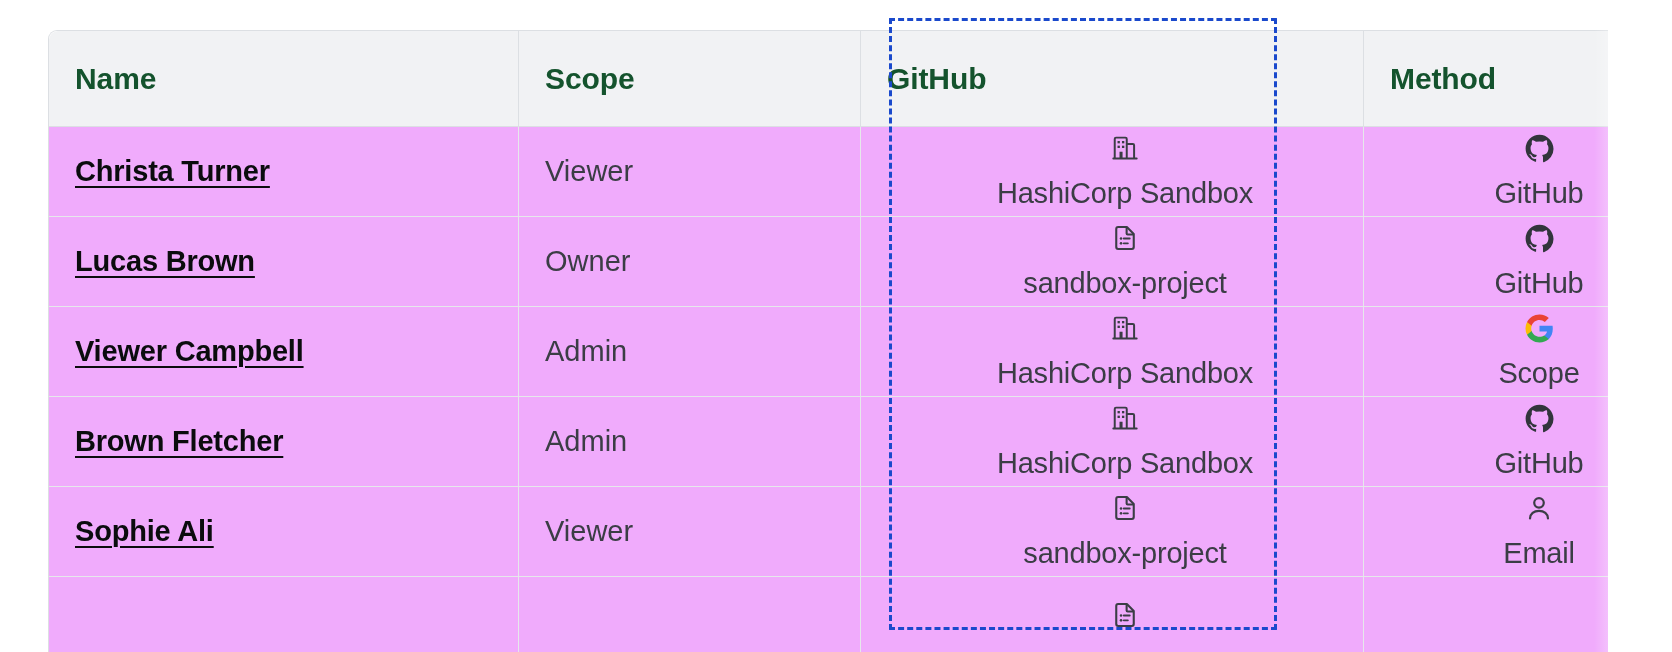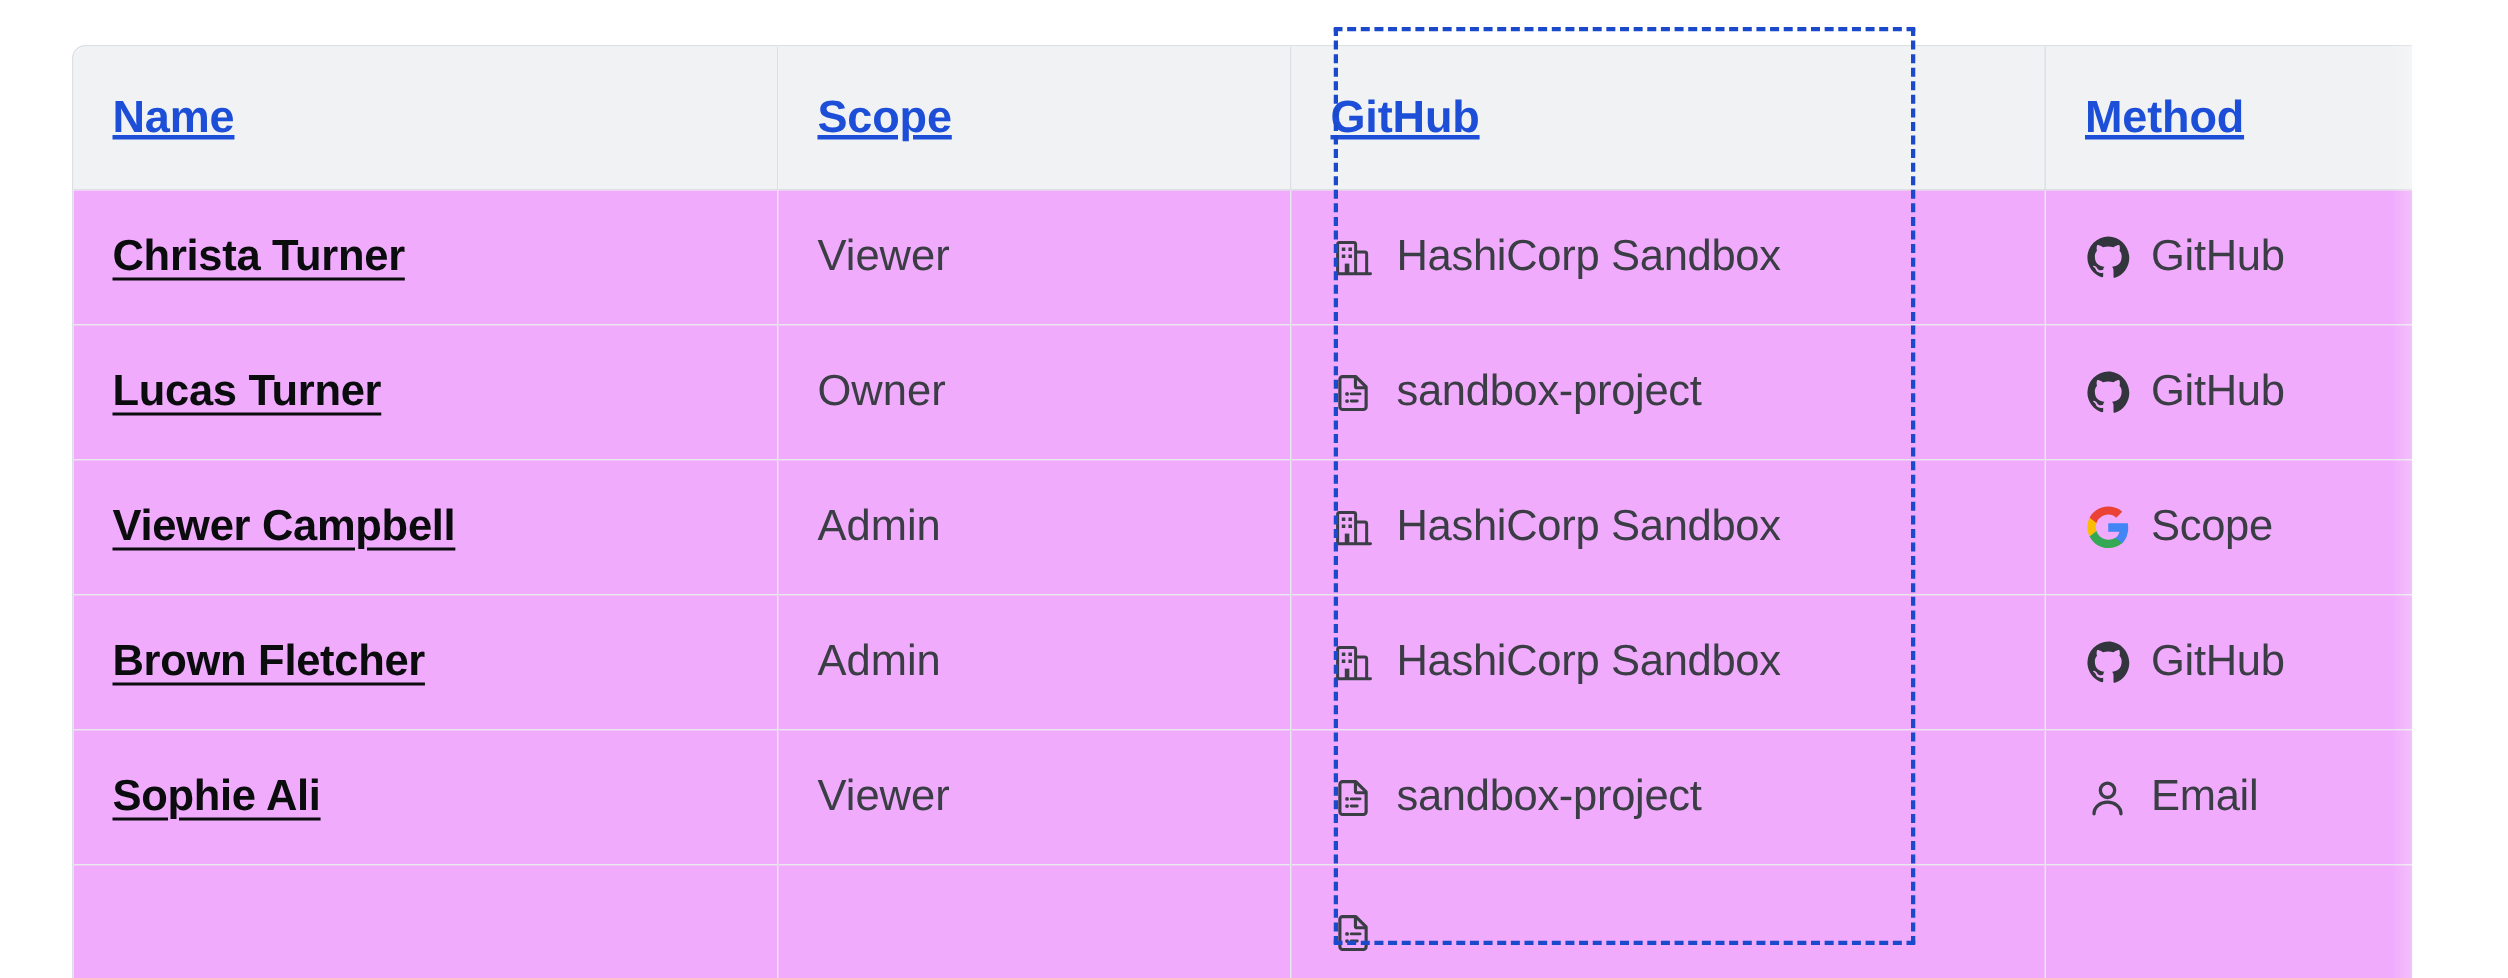--- a/index.html
+++ b/index.html
@@ -49,27 +49,26 @@
   table.people col.c-method { width: 325px; }
 
   thead th {
     background: #f1f2f4;
     height: 96px;
     padding: 0 4px 0 26px;
     text-align: left;
     vertical-align: middle;
     font-size: 30px;
     font-weight: 700;
-    color: #1d4ed8;
+    color: #14532d;
     letter-spacing: -0.1px;
     border-bottom: 1px solid #dcdfe3;
     border-right: 1px solid #dcdfe3;
     box-sizing: border-box;
     white-space: nowrap;
-    text-decoration: underline;
   }
   thead th:first-child { border-top-left-radius: 9px; }
 
   tbody td {
     height: 90px;
     padding: 0 0 0 26px;
     vertical-align: middle;
     border-bottom: 1px solid #e6e8eb;
     border-right: 1px solid #e6e8eb;
     box-sizing: border-box;
@@ -87,20 +86,21 @@
     text-underline-offset: 5px;
     text-decoration-thickness: 2px;
     cursor: pointer;
     letter-spacing: -0.2px;
   }
 
   .cellflex {
     display: flex;
     align-items: center;
     gap: 14px;
+    flex-direction: column;
   }
   .cellflex .ico {
     display: inline-flex;
     width: 30px;
     height: 30px;
     flex: 0 0 30px;
     align-items: center;
     justify-content: center;
   }
   .cellflex .lbl {
@@ -180,21 +180,21 @@
                 <span class="ico">
                   <svg width="29" height="29" viewBox="0 0 24 24">
                     <path fill="#32353c" d="M12 .6A11.5 11.5 0 0 0 .5 12.1c0 5.1 3.3 9.4 7.9 10.9.6.1.8-.2.8-.5v-2c-3.2.7-3.9-1.4-3.9-1.4-.5-1.3-1.3-1.7-1.3-1.7-1-.7.1-.7.1-.7 1.1.1 1.7 1.2 1.7 1.2 1 1.8 2.7 1.3 3.4 1 .1-.8.4-1.3.7-1.6-2.6-.3-5.3-1.3-5.3-5.8 0-1.3.5-2.3 1.2-3.1-.1-.3-.5-1.5.1-3.1 0 0 1-.3 3.2 1.2a11 11 0 0 1 5.8 0c2.2-1.5 3.2-1.2 3.2-1.2.6 1.6.2 2.8.1 3.1.8.8 1.2 1.8 1.2 3.1 0 4.5-2.7 5.5-5.3 5.8.4.4.8 1.1.8 2.2v3.3c0 .3.2.7.8.5a11.5 11.5 0 0 0 7.9-10.9C23.5 5.8 18.3.6 12 .6Z"></path>
                   </svg>
                 </span>
                 <span class="lbl">GitHub</span>
               </div>
             </td>
           </tr>
           <tr>
-            <td><span class="name-link">Lucas Turner</span></td>
+            <td><span class="name-link">Lucas Brown</span></td>
             <td>Owner</td>
             <td>
               <div class="cellflex">
                 <span class="ico">
                   <svg width="28" height="28" viewBox="0 0 24 24" fill="none">
                     <path d="M13.6 2.6H6.1c-.9 0-1.6.7-1.6 1.6v15.6c0 .9.7 1.6 1.6 1.6h11.8c.9 0 1.6-.7 1.6-1.6V8.5l-5.9-5.9Z" stroke="#3b3d45" stroke-width="1.8" stroke-linejoin="round"></path>
                     <path d="M13.4 2.8v5.3c0 .5.4.9.9.9h5" stroke="#3b3d45" stroke-width="1.8" stroke-linejoin="round"></path>
                     <circle cx="8.6" cy="12.5" r="1.1" fill="#3b3d45"></circle>
                     <path d="M11 12.5h5" stroke="#3b3d45" stroke-width="1.7" stroke-linecap="round"></path>
                     <circle cx="8.6" cy="16.6" r="1.1" fill="#3b3d45"></circle>

